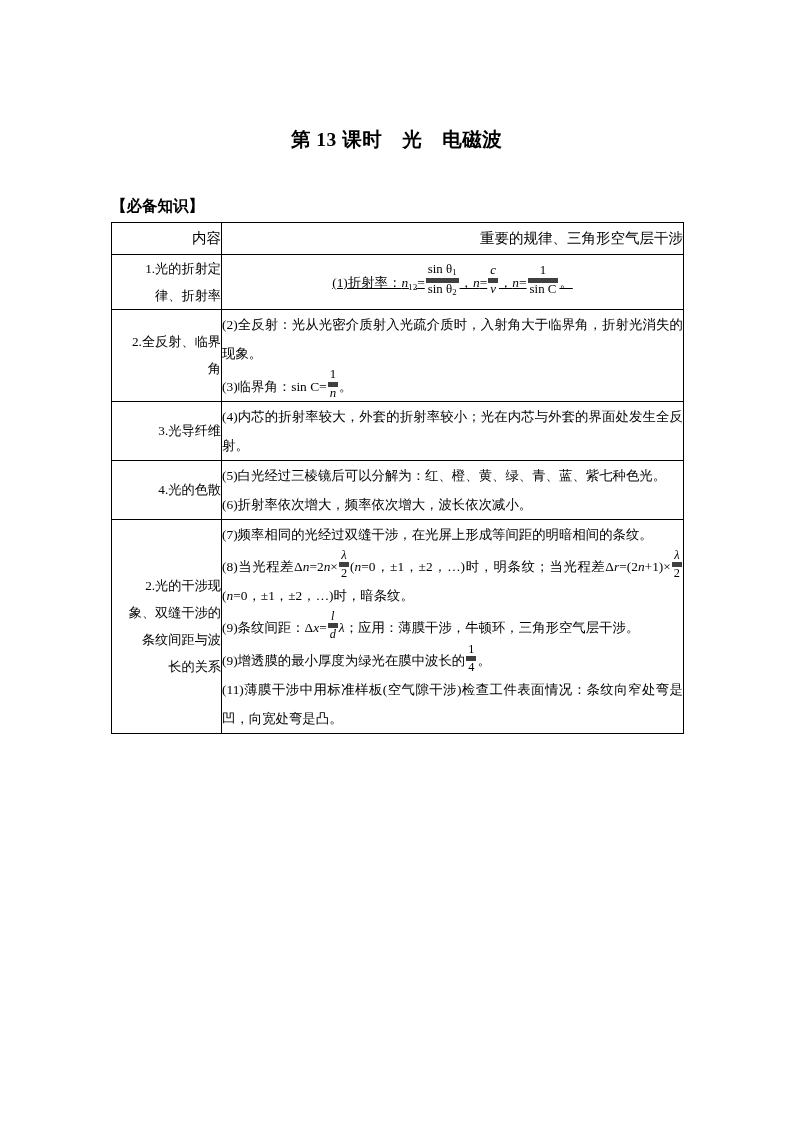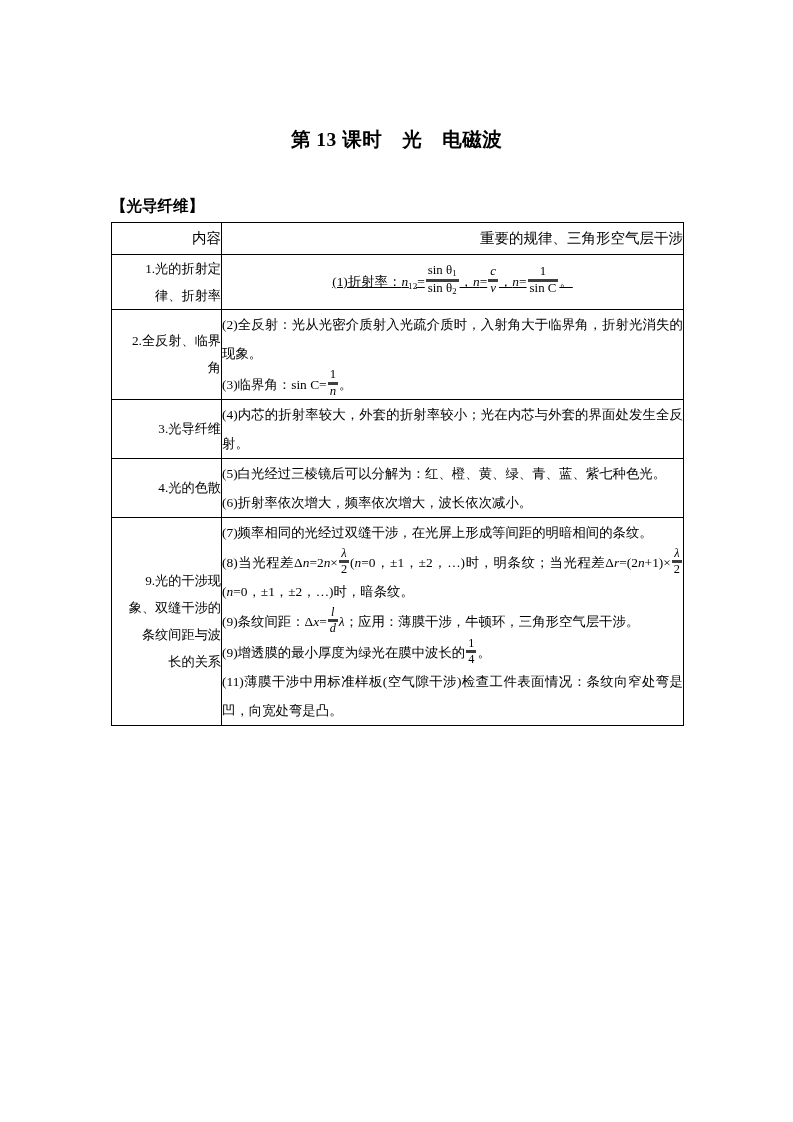--- a/index.html
+++ b/index.html
@@ -102,37 +102,37 @@
     display: inline-block;
     vertical-align: -0.48em;
     text-align: center;
     line-height: 1.08;
     font-size: 0.96em;
     margin: 0 1px;
   }
   .frac > .num {
     display: block;
     padding: 0 2px;
-    border-bottom: 3px solid #404040;
+    border-bottom: 5px solid #404040;
   }
   .frac > .den {
     display: block;
     padding: 0 2px;
   }
   .frac.tight { font-size: 0.92em; }
   .nowrap { white-space: nowrap; }
 </style>
 </head>
 <body>
 
 <div class="page">
 
   <div class="doc-title">第 13 课时　光　电磁波</div>
 
-  <div class="section-heading">【光导纤维】</div>
+  <div class="section-heading">【必备知识】</div>
 
   <table class="kb">
     <colgroup>
         <col class="c1">
         <col class="c2">
       </colgroup>
     <tbody>
 
       <tr>
         <th class="hdr-cell">内容</th>
@@ -176,21 +176,21 @@
           <span>4.光的色散</span>
         </td>
         <td class="body-cell">
           <p>(5)白光经过三棱镜后可以分解为：红、橙、黄、绿、青、蓝、紫七种色光。</p>
           <p>(6)折射率依次增大，频率依次增大，波长依次减小。</p>
         </td>
       </tr>
 
       <tr>
         <td class="label-cell">
-          <span>9.光的干涉现</span><br>
+          <span>2.光的干涉现</span><br>
           <span>象、双缝干涉的</span><br>
           <span>条纹间距与波</span><br>
           <span>长的关系</span>
         </td>
         <td class="body-cell">
           <p>(7)频率相同的光经过双缝干涉，在光屏上形成等间距的明暗相间的条纹。</p>
           <p><span>(8)当光程差Δ</span><span class="mi" style="font-style:italic">n</span><span class="op">=2</span><span class="mi">n</span><span>×</span><span class="frac tight"><span class="num mi">λ</span><span class="den mn">2</span></span><span>(</span><span class="mi">n</span><span>=0，±1，±2，…)时，明条纹；当光程差Δ</span><span class="mi">r</span><span>=(2</span><span class="mi">n</span><span>+1)×</span><span class="frac tight"><span class="num mi">λ</span><span class="den mn">2</span></span><span>(</span><span class="mi">n</span><span>=0，±1，±2，…)时，暗条纹。</span></p>
           <p><span>(9)条纹间距：Δ</span><span class="mi">x</span><span class="op">=</span><span class="frac tight"><span class="num mi">l</span><span class="den mi">d</span></span><span class="mi">λ</span><span>；应用：薄膜干涉，牛顿环，三角形空气层干涉。</span></p>
           <p><span>(9)增透膜的最小厚度为绿光在膜中波长的</span><span class="frac tight"><span class="num mn">1</span><span class="den mn">4</span></span><span>。</span></p>
           <p>(11)薄膜干涉中用标准样板(空气隙干涉)检查工件表面情况：条纹向窄处弯是凹，向宽处弯是凸。</p>

